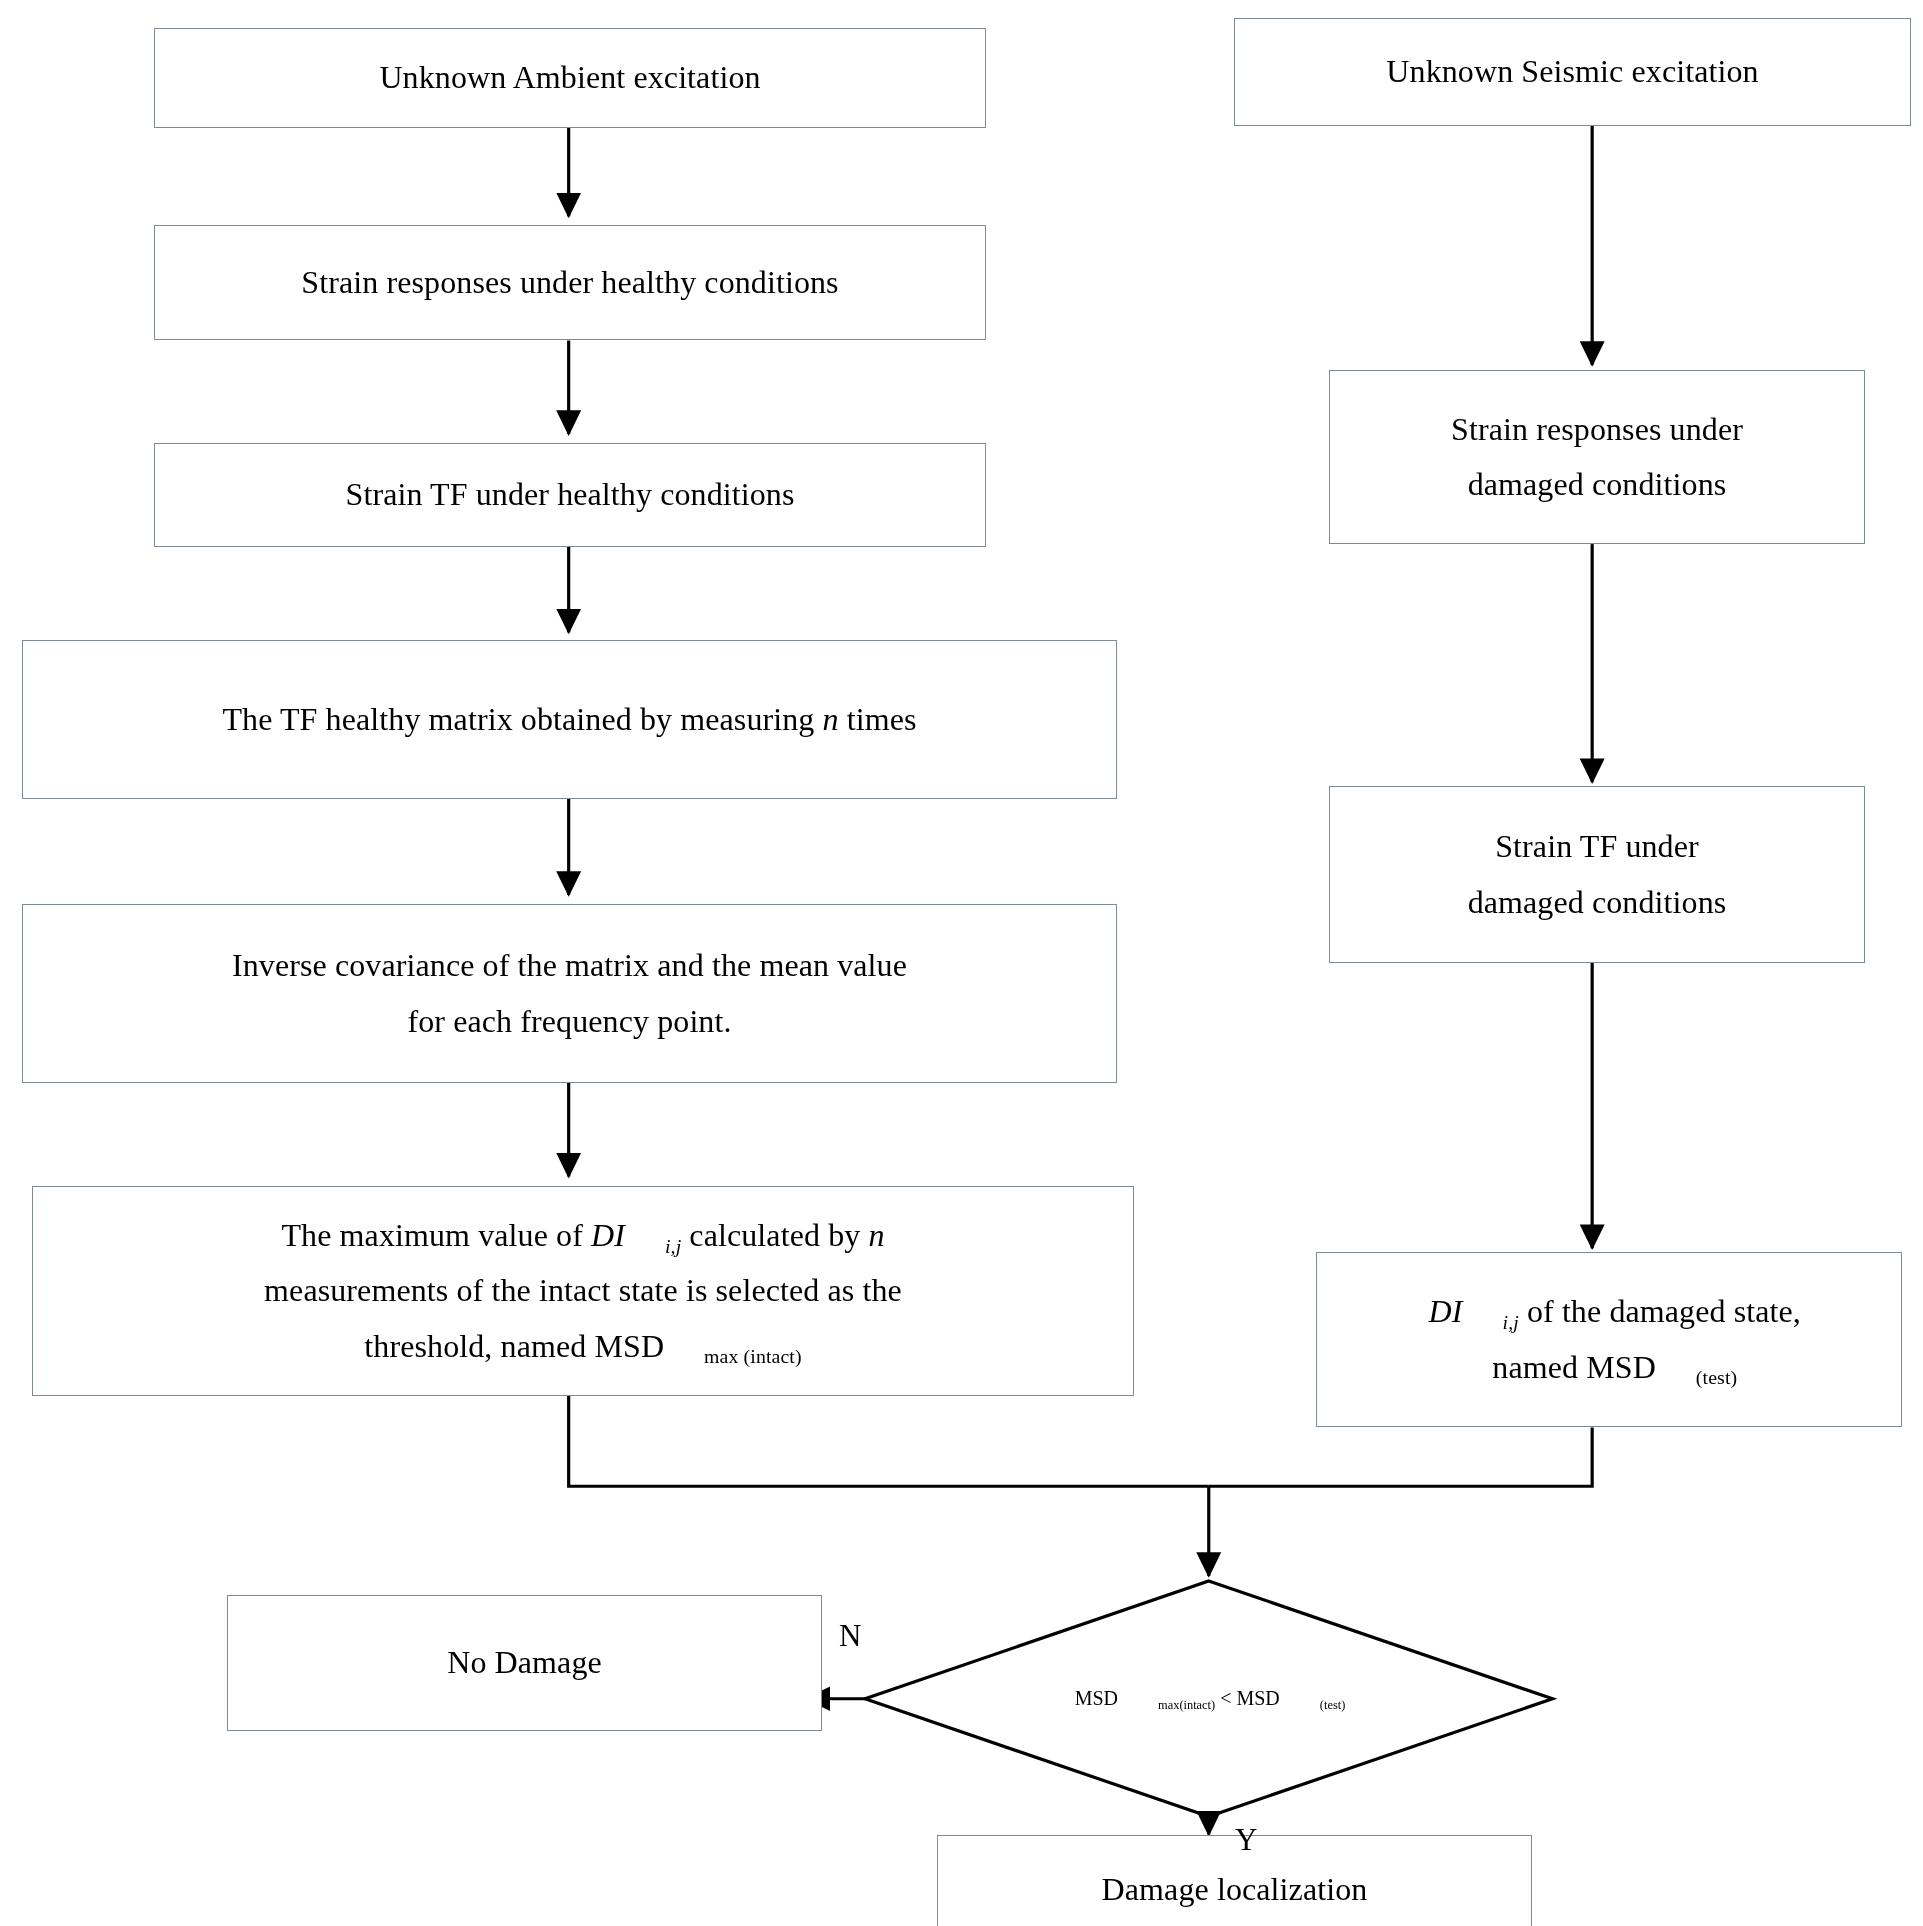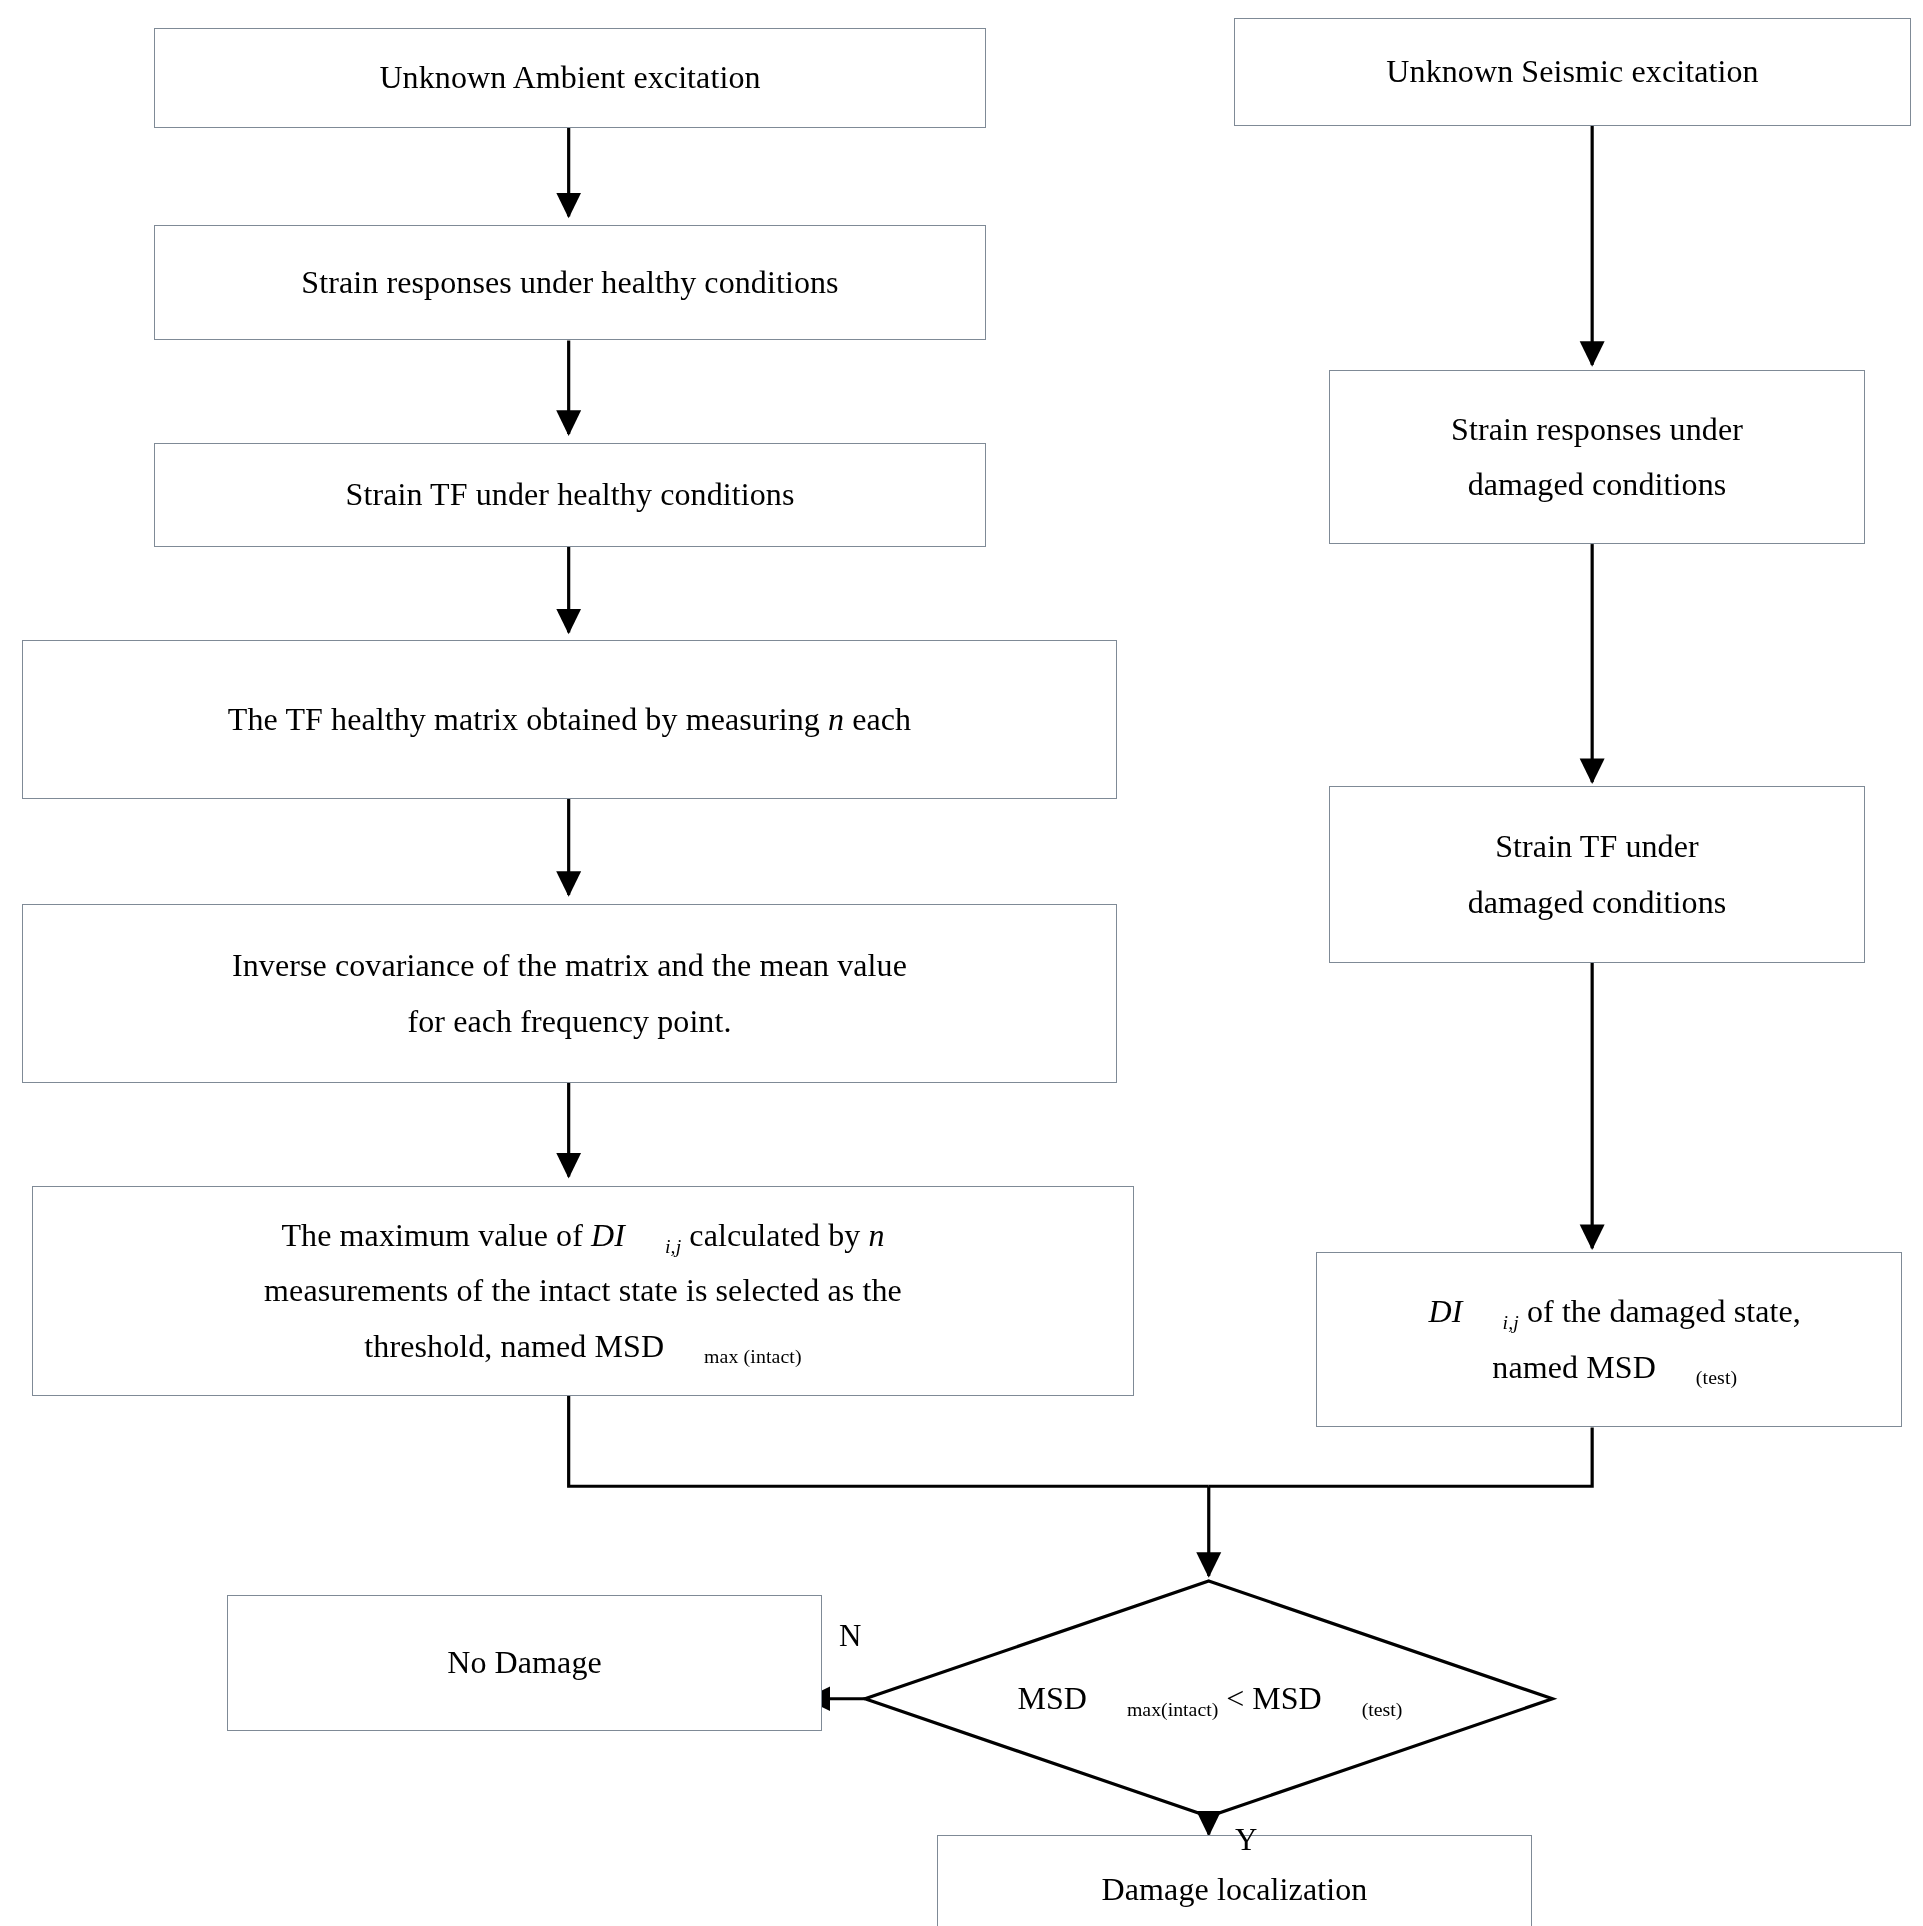--- a/index.html
+++ b/index.html
@@ -40,21 +40,21 @@
     letter-spacing: 0.1px;
     padding: 3.8px 11.5px;
   }
   .node-box .label-text { display: block; width: 100%; }
   .diamond-label {
     position: absolute;
     display: flex;
     align-items: center;
     justify-content: center;
     text-align: center;
-    font-size: 32px;
+    font-size: 20px;
     pointer-events: none;
   }
   .edge-label {
     position: absolute;
     font-size: 31px;
     line-height: 1;
   }
   .ital { font-style: italic; }
   sub {
     font-size: 0.62em;
@@ -103,21 +103,21 @@
 
   <div class="node-box" style="left:154px; top:225px; width:832px; height:115px;">
     <span class="label-text">Strain responses under healthy conditions</span>
   </div>
 
   <div class="node-box" style="left:154px; top:443px; width:832px; height:104px;">
     <span class="label-text">Strain TF under healthy conditions</span>
   </div>
 
   <div class="node-box" style="left:22px; top:640px; width:1095px; height:159px;">
-    <span class="label-text"><span>The TF healthy matrix obtained by measuring </span><span class="ital">n</span><span> each</span><br></span>
+    <span class="label-text"><span>The TF healthy matrix obtained by measuring </span><span class="ital">n</span><span> times</span><br></span>
   </div>
 
   <div class="node-box" style="left:22px; top:904px; width:1095px; height:179px;">
     <span class="label-text"><span>Inverse covariance of the matrix and the mean value</span><br><span>for each frequency point.</span></span>
   </div>
 
   <div class="node-box" style="left:32px; top:1186px; width:1102px; height:210px;">
     <span class="label-text"><span>The maximum value of </span><span class="ital">DI</span><sub class="ital">i,j</sub><span> calculated by </span><span class="ital">n</span><br><span>measurements of the intact state is selected as the</span><br><span>threshold, named MSD</span><sub>max (intact)</sub></span>
   </div>
 

